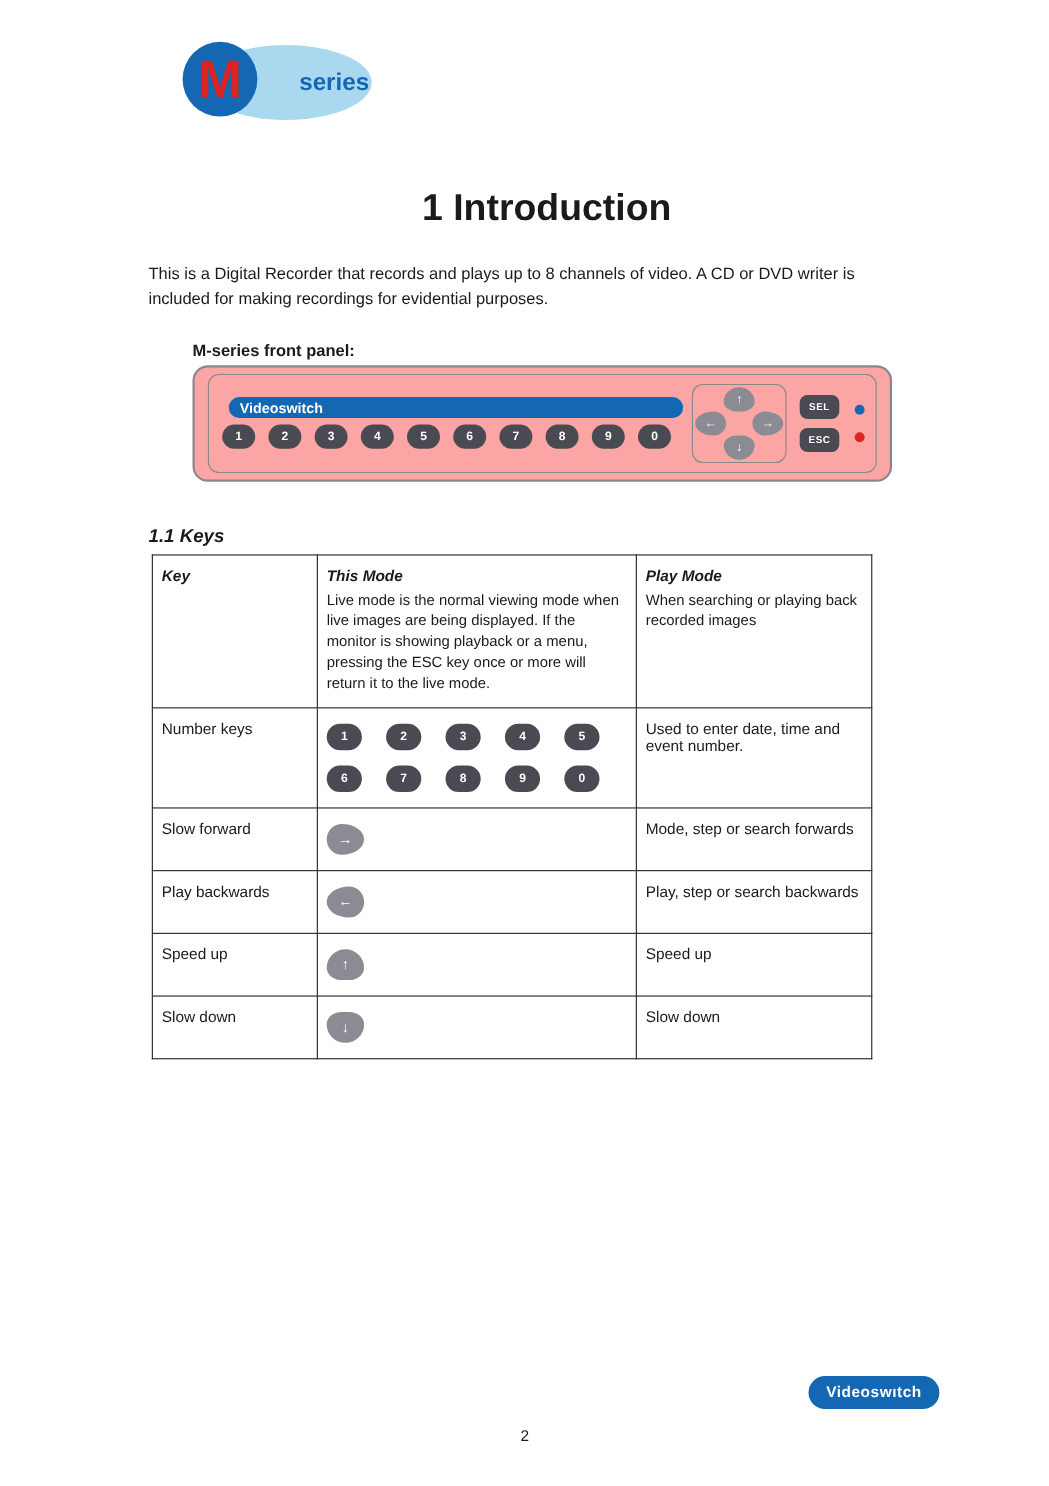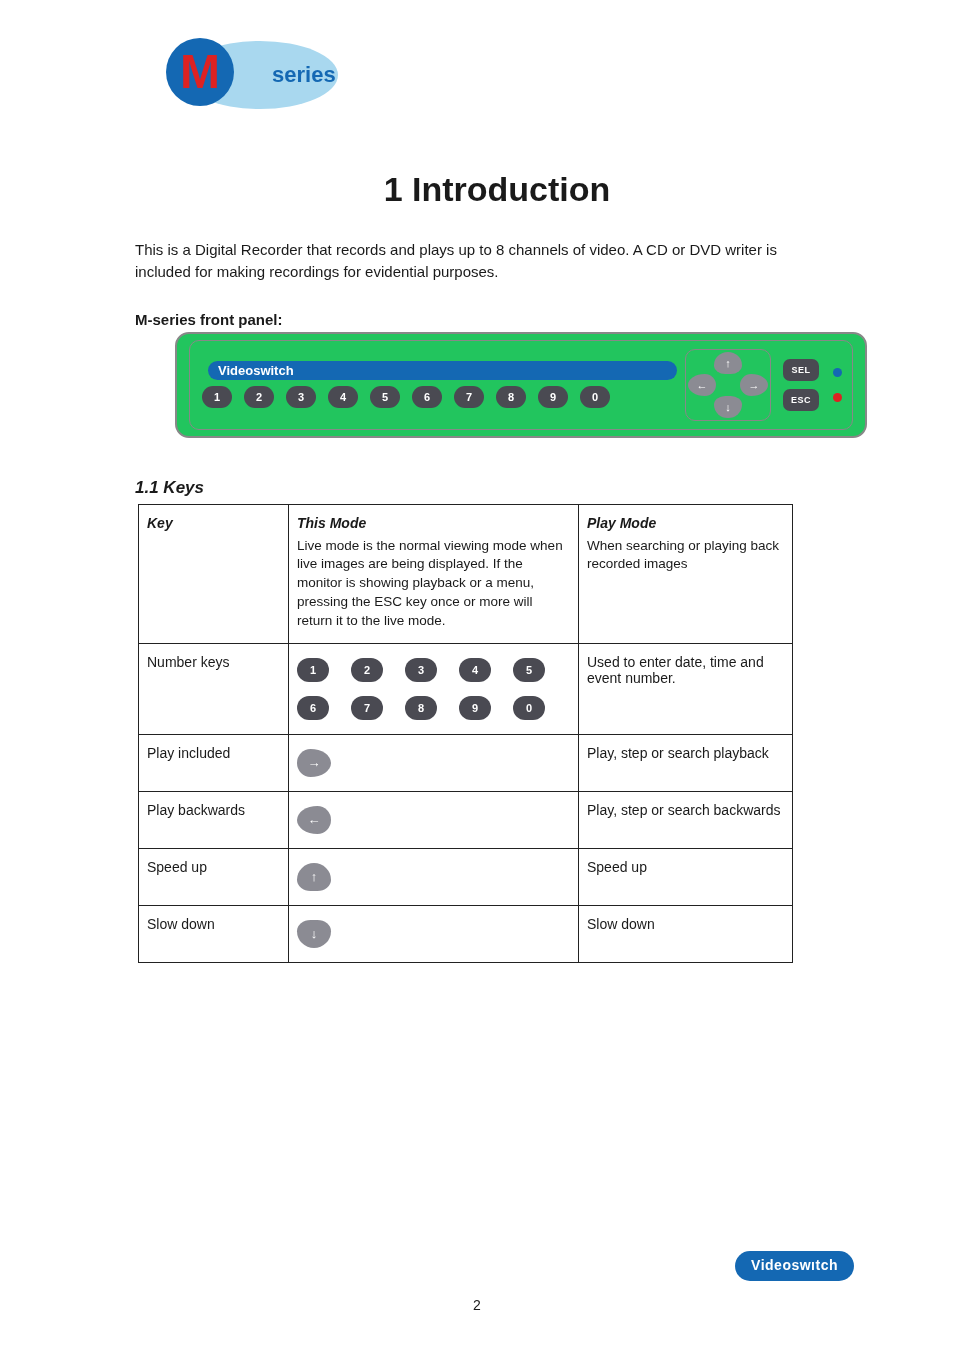--- a/index.html
+++ b/index.html
@@ -30,29 +30,30 @@
     line-height: 1.45;
     margin: 0 0 28px 40px;
     max-width: 690px;
   }
   .panel-wrap {
     margin: 0 0 40px 40px;
   }
   .panel-caption {
     font-size: 15px;
     font-weight: bold;
+    margin-left: 40px;
     margin-bottom: 4px;
   }
   .panel-box {
     border: 2px solid #888;
     border-radius: 14px;
-    width: 692px;
+    width: 636px;
     padding: 6px 12px 6px 12px;
     margin-left: 40px;
-    background: #22c55e;
+    background: #fca5a5;
   }
   .panel-inner {
     border: 1.5px solid #888;
     border-radius: 10px;
     padding: 8px 10px 8px 10px;
     display: flex;
     align-items: center;
     gap: 8px;
   }
   .vsw-badge {
@@ -292,25 +293,25 @@
             <div class="k-num">6</div>
             <div class="k-num">7</div>
             <div class="k-num">8</div>
             <div class="k-num">9</div>
             <div class="k-num">0</div>
           </div>
         </td>
         <td>Used to enter date, time and event number.</td>
       </tr>
       <tr>
-        <td class="row-label">Play included</td>
+        <td class="row-label">Slow forward</td>
         <td class="cell-keys" style="position: relative;">
           <div class="k-arrow ka-right">→</div>
         </td>
-        <td>Play, step or search playback</td>
+        <td>Mode, step or search forwards</td>
       </tr>
       <tr>
         <td class="row-label">Play backwards</td>
         <td class="cell-keys" style="position: relative;">
           <div class="k-arrow ka-left">←</div>
         </td>
         <td>Play, step or search backwards</td>
       </tr>
       <tr>
         <td class="row-label">Speed up</td>

